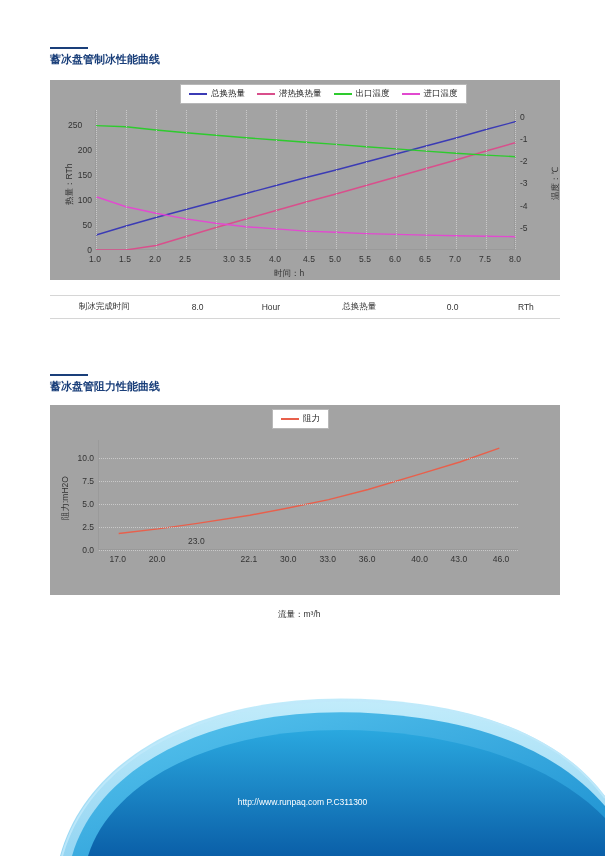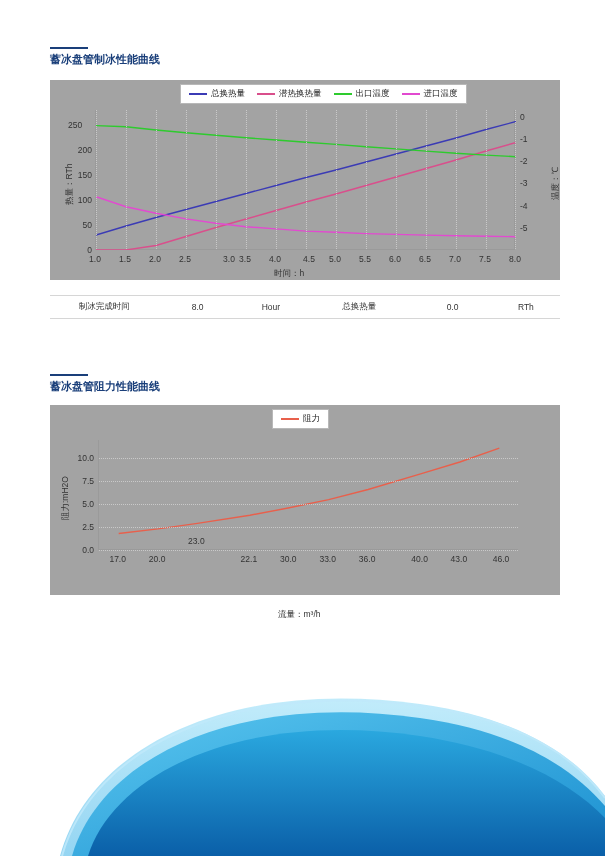--- a/index.html
+++ b/index.html
@@ -330,16 +330,17 @@
 
       <path d="M60,170 C 90,60 230,-8 420,18 C 520,32 575,70 605,110 L605,170 Z" fill="url(#waveGrad3)" opacity="0.55"></path>
 
       <path d="M72,170 C 100,72 235,6 420,32 C 518,46 572,82 605,120 L605,170 Z" fill="url(#waveGrad2)"></path>
 
       <path d="M88,170 C 114,86 244,24 420,50 C 512,64 570,96 605,132 L605,170 Z" fill="url(#waveGrad1)"></path>
 
       <path d="M62,170 C 92,62 232,-6 422,20 C 522,34 576,72 605,112" fill="none" stroke="#bfe9fa" stroke-width="2" opacity="0.85"></path>
     </svg>
     <div class="footer-text">
+      <div>http://www.runpaq.com      P.C311300</div>
     </div>
   </div>
 
 </div>
 
 </body></html>

